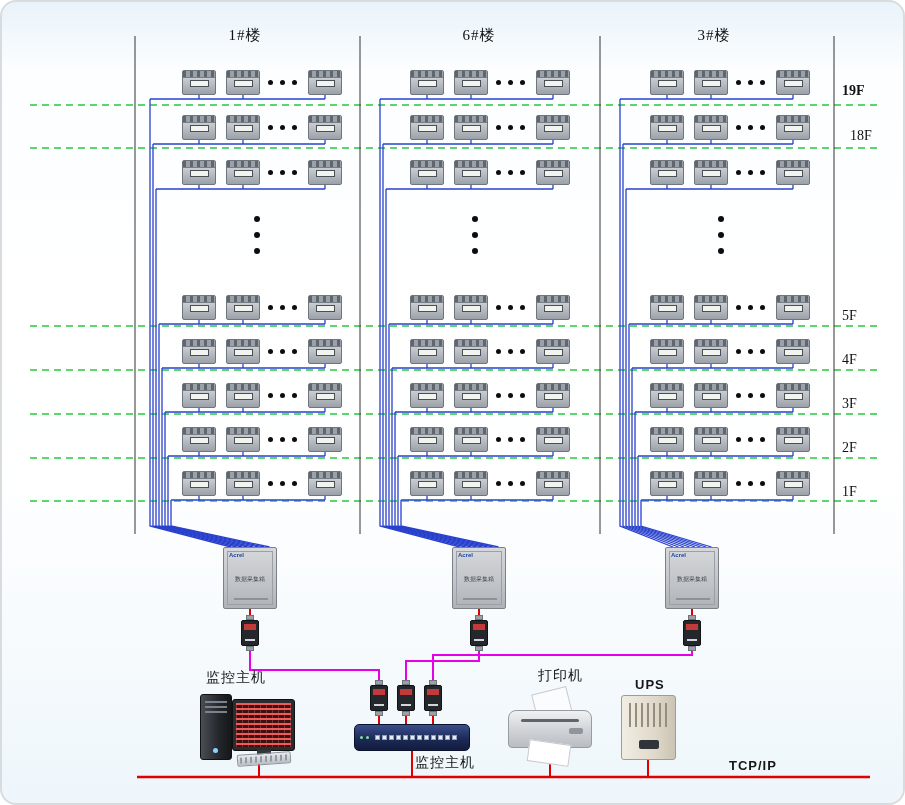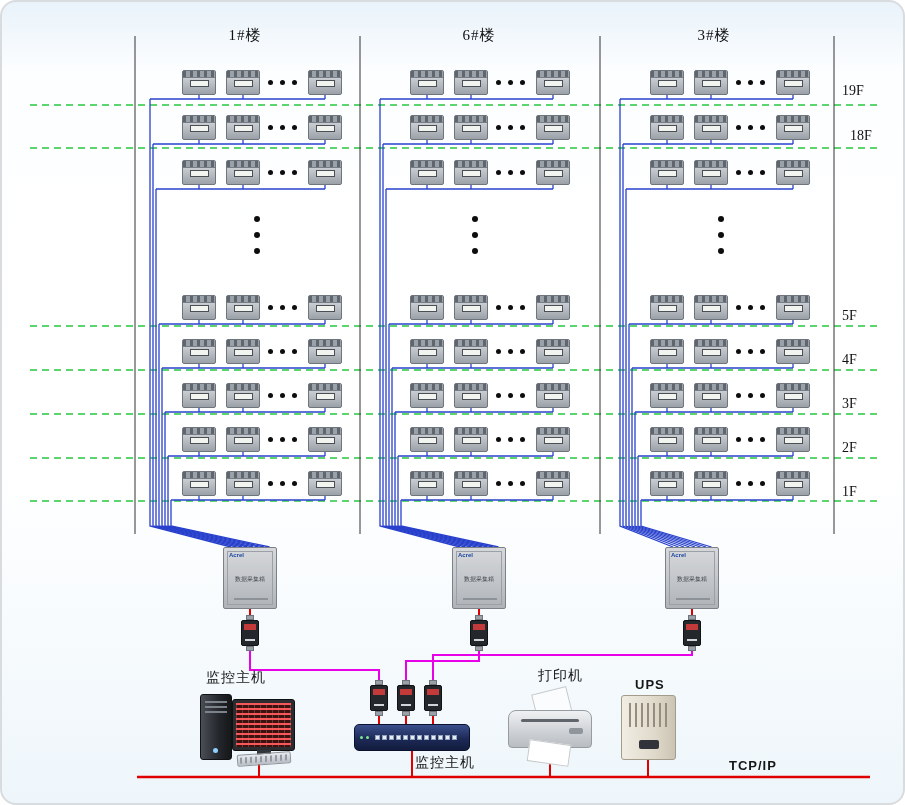--- a/index.html
+++ b/index.html
@@ -543,20 +543,20 @@
     <div class="hdots" style="left: 734px; top: 479px;">
       <i></i>
       <i></i>
       <i></i>
     </div>
     <div class="vdots" style="left: 716px; top: 214px;">
       <i></i>
       <i></i>
       <i></i>
     </div>
-    <div class="flabel" style="left: 840px; top: 81px;">19F</div>
+    <div class="flabel" style="left: 840px; top: 81px; font-weight: bold;">19F</div>
     <div class="flabel" style="left: 848px; top: 126px;">18F</div>
     <div class="flabel" style="left: 840px; top: 306px;">5F</div>
     <div class="flabel" style="left: 840px; top: 350px;">4F</div>
     <div class="flabel" style="left: 840px; top: 394px;">3F</div>
     <div class="flabel" style="left: 840px; top: 438px;">2F</div>
     <div class="flabel" style="left: 840px; top: 482px;">1F</div>
   </div>
 
 </body></html>

